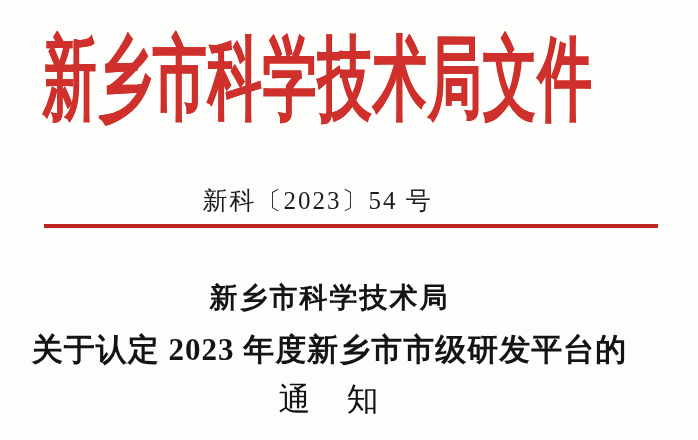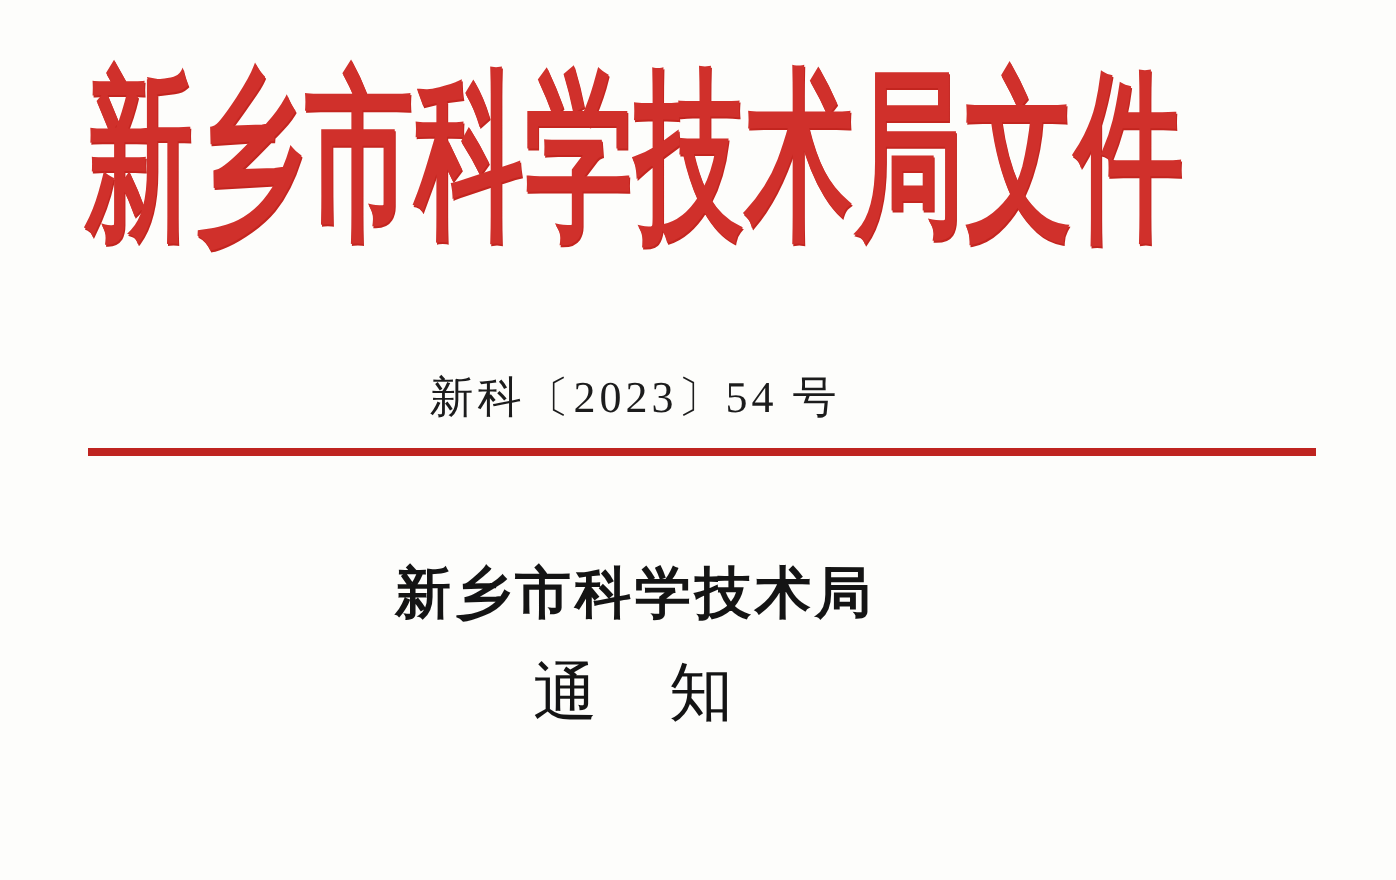--- a/index.html
+++ b/index.html
@@ -37,21 +37,21 @@
     transform: scaleY(1.7);
     transform-origin: center;
     text-shadow: 0.5px 0.5px 0 #c3251f;
   }
   .doc-number {
     position: absolute;
     top: 184px;
     left: 0;
     width: 100%;
     text-align: center;
-    font-size: 22px;
+    font-size: 25px;
     color: #1c1c1c;
     letter-spacing: 2px;
     white-space: nowrap;
   }
   .red-divider {
     position: absolute;
     top: 224px;
     left: 44px;
     width: 614px;
     height: 4px;
@@ -60,20 +60,21 @@
     margin: 0;
     padding: 0;
   }
   .doc-body {
     position: absolute;
     top: 284px;
     left: 0;
     width: 100%;
     text-align: center;
     color: #141414;
+    padding-left: 12px;
   }
   .org-line {
     margin: 0;
     font-size: 28px;
     font-weight: bold;
     line-height: 1;
     letter-spacing: 2px;
     white-space: nowrap;
   }
   .subject-line {
@@ -101,16 +102,17 @@
   <header class="masthead">
     <h1 class="masthead-title">新乡市科学技术局文件</h1>
   </header>
 
   <div class="doc-number">新科〔2023〕54 号</div>
 
   <div class="red-divider"></div>
 
   <main class="doc-body">
     <p class="org-line">新乡市科学技术局</p>
+    <p class="subject-line">关于认定 2023 年度新乡市市级研发平台的</p>
     <p class="notice-line">通　知</p>
   </main>
 
 </div>
 
 </body></html>

